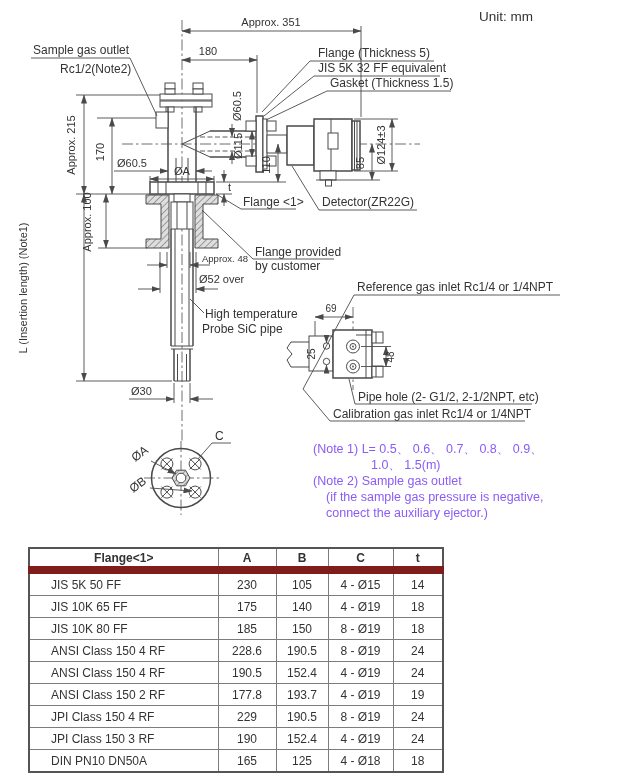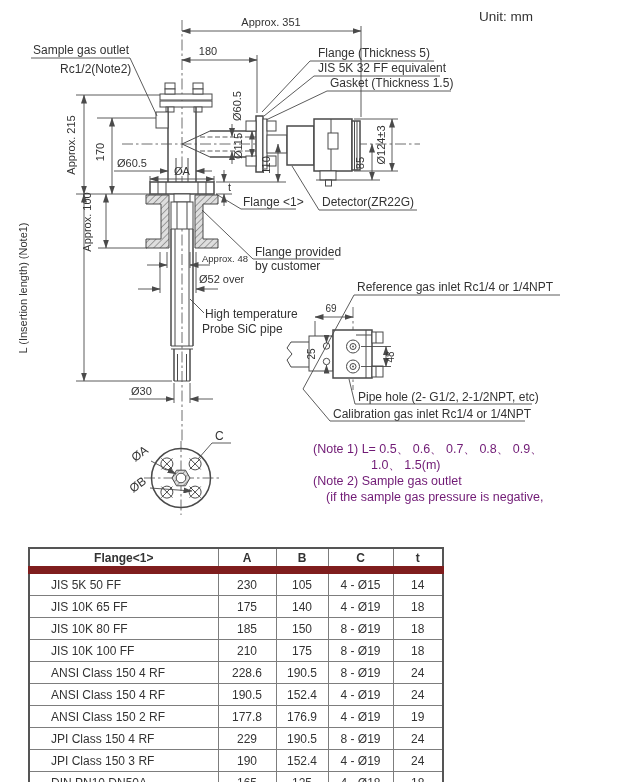--- a/index.html
+++ b/index.html
@@ -7,21 +7,21 @@
   svg text{font-family:"Liberation Sans",sans-serif;font-size:11px;fill:#333;}
   .t13{font-size:13.5px;} .t12{font-size:12px;} .t10{font-size:10px;} .t9{font-size:9.5px;}
   .ln{stroke:#4a4a4a;stroke-width:1;fill:none;}
   .ln2{stroke:#4a4a4a;stroke-width:1.5;fill:none;}
   .fw{fill:#fff;stroke:#4a4a4a;stroke-width:1;}
   .fw2{fill:#fff;stroke:#4a4a4a;stroke-width:1.5;}
   .cl{stroke:#4a4a4a;stroke-width:0.8;stroke-dasharray:11 3 2.5 3;fill:none;}
   .hid{stroke:#4a4a4a;stroke-width:0.9;stroke-dasharray:5 2.5;fill:none;}
   .dm{stroke:#4a4a4a;stroke-width:0.9;fill:none;}
   .hatch{fill:url(#hat);stroke:#4a4a4a;stroke-width:1;}
-  .notes{position:absolute;left:313px;top:441px;font-size:12.5px;color:#701a75;line-height:16px;white-space:nowrap;}
+  .notes{position:absolute;left:313px;top:441px;font-size:12.5px;color:#8b5cf6;line-height:16px;white-space:nowrap;}
   .notes .ind1{padding-left:58px;}
   .notes .ind2{padding-left:13px;}
   table.spec{position:absolute;left:28px;top:547px;border-collapse:collapse;table-layout:fixed;width:414px;
     border:2px solid #555;font-size:12px;color:#333;}
   table.spec th,table.spec td{border:1.5px solid #7d7d7d;overflow:hidden;white-space:nowrap;}
   table.spec th{height:15px;font-weight:bold;text-align:center;border-bottom:8px solid #7f1d1d;}
   table.spec td{height:19px;text-align:center;}
   table.spec td.name{text-align:left;padding-left:21px;}
 </style>
 </head>
@@ -306,20 +306,21 @@
     <text class="t12" text-anchor="middle" transform="rotate(-35 140 488)" x="140" y="488">ØB</text>
     <path class="dm" d="M150,488 L192,491" marker-end="url(#ma)"></path>
   </g>
 </svg>
 
 <div class="notes">
   <div>(Note 1)  L= 0.5、 0.6、 0.7、 0.8、 0.9、</div>
   <div class="ind1">1.0、 1.5(m)</div>
   <div>(Note 2)  Sample gas outlet</div>
   <div class="ind2">(if the sample gas pressure is negative,</div>
+  <div class="ind2">connect the auxiliary ejector.)</div>
 </div>
 
 <table class="spec">
   <colgroup>
         <col style="width:189px">
         <col style="width:58px">
         <col style="width:52px">
         <col style="width:65px">
         <col style="width:50px">
       </colgroup>
@@ -348,44 +349,37 @@
       <td>18</td>
     </tr>
     <tr>
       <td class="name">JIS 10K 80 FF</td>
       <td>185</td>
       <td>150</td>
       <td>8 - Ø19</td>
       <td>18</td>
     </tr>
     <tr>
-      <td class="name">JIS 10K 100 FF</td>
-      <td>210</td>
-      <td>175</td>
-      <td>8 - Ø19</td>
-      <td>18</td>
-    </tr>
-    <tr>
       <td class="name">ANSI Class 150 4 RF</td>
       <td>228.6</td>
       <td>190.5</td>
       <td>8 - Ø19</td>
       <td>24</td>
     </tr>
     <tr>
       <td class="name">ANSI Class 150 4 RF</td>
       <td>190.5</td>
       <td>152.4</td>
       <td>4 - Ø19</td>
       <td>24</td>
     </tr>
     <tr>
       <td class="name">ANSI Class 150 2 RF</td>
       <td>177.8</td>
-      <td>176.9</td>
+      <td>193.7</td>
       <td>4 - Ø19</td>
       <td>19</td>
     </tr>
     <tr>
       <td class="name">JPI Class 150 4 RF</td>
       <td>229</td>
       <td>190.5</td>
       <td>8 - Ø19</td>
       <td>24</td>
     </tr>

